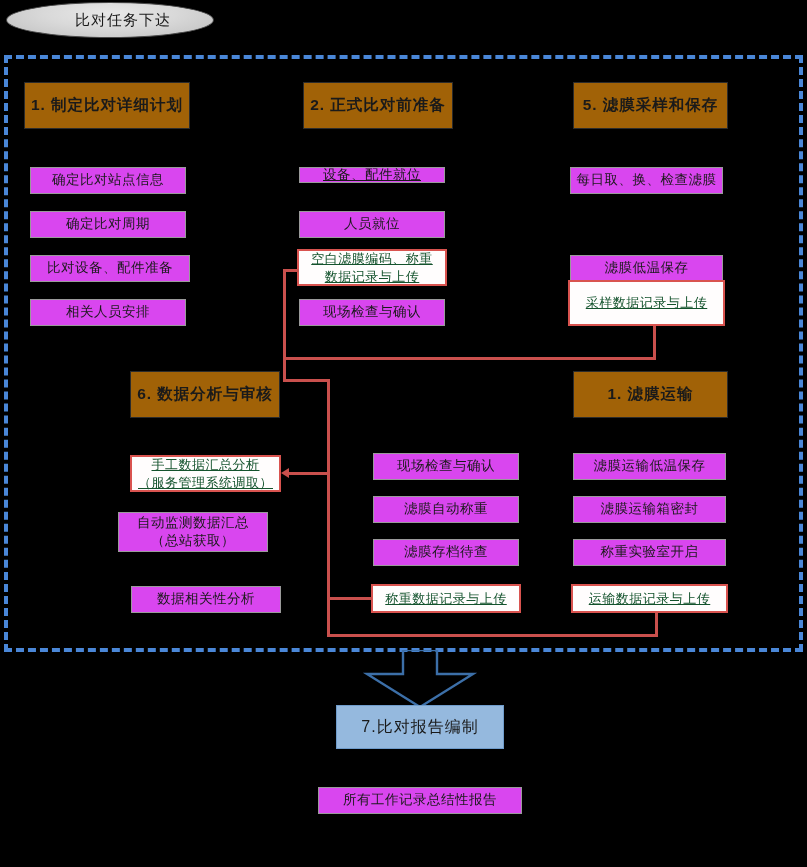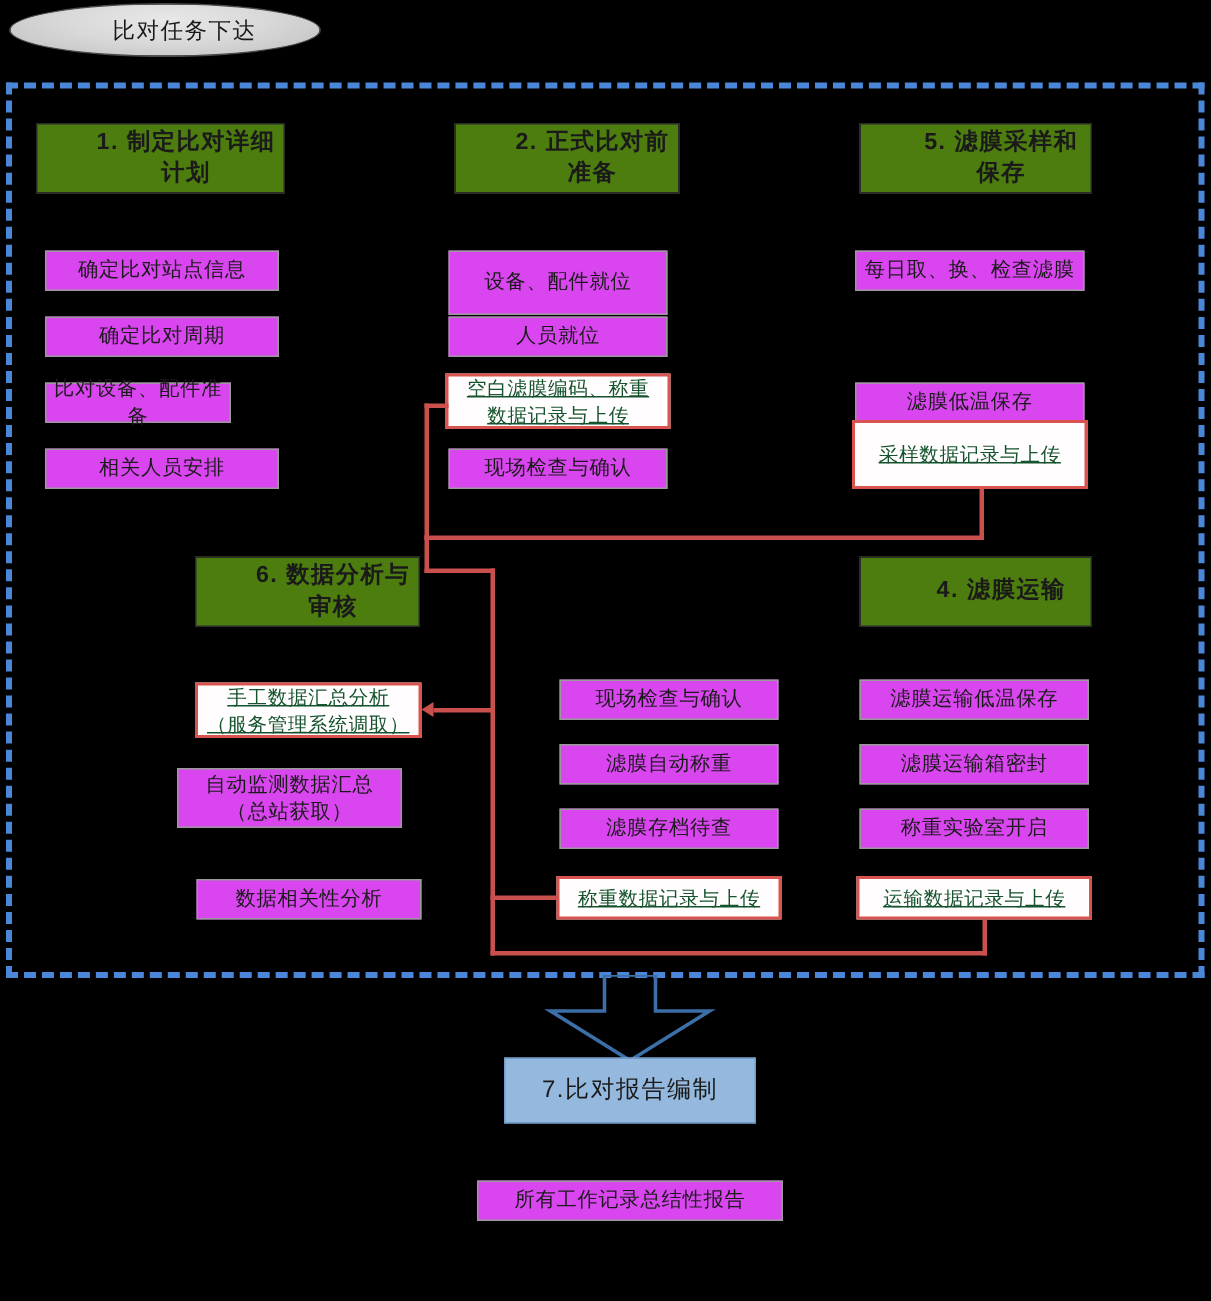--- a/index.html
+++ b/index.html
@@ -58,26 +58,25 @@
     justify-content: center;
     text-align: center;
     background: #d946ef;
     border: 1px solid #9a9a9a;
     color: #1a1a1a;
     font-size: 13.5px;
     line-height: 1.35;
     letter-spacing: 0.5px;
   }
   .box.header {
-    background: #4d7c0f;
+    background: #a16207;
     border: 1px solid #2b2b2b;
     font-weight: bold;
     font-size: 15.5px;
     letter-spacing: 1px;
-    padding-left: 34px;
   }
   .box.red {
     border: 2px solid #d9534f;
     color: #14532d;
     background: #fffdfd;
     font-size: 13px;
     text-decoration: underline;
   }
   .box.blue-fill {
     background: #95b9de;
@@ -116,25 +115,25 @@
 
   <div class="ellipse">
     <span>比对任务下达</span>
   </div>
 
   <div class="dashed-box"></div>
 
   <div class="box header" style="left:24px;  top:82px;  width:166px; height:47px;">1. 制定比对详细计划</div>
   <div class="box" style="left:30px; top:167px; width:156px; height:27px;">确定比对站点信息</div>
   <div class="box" style="left:30px; top:211px; width:156px; height:27px;">确定比对周期</div>
-  <div class="box" style="left:30px; top:255px; width:124px; height:27px;">比对设备、配件准备</div>
+  <div class="box" style="left:30px; top:255px; width:160px; height:27px;">比对设备、配件准备</div>
   <div class="box" style="left:30px; top:299px; width:156px; height:27px;">相关人员安排</div>
 
   <div class="box header" style="left:303px; top:82px;  width:150px; height:47px;">2. 正式比对前准备</div>
-  <div class="box" style="left:299px; top:167px; width:146px; height:43px;">设备、配件就位</div>
+  <div class="box" style="left:299px; top:167px; width:146px; height:16px;text-decoration:underline;">设备、配件就位</div>
   <div class="box" style="left:299px; top:211px; width:146px; height:27px;">人员就位</div>
   <div class="box red" style="left:297px; top:249px; width:150px; height:37px; flex-direction:column;">
     <div>空白滤膜编码、称重</div>
     <div>数据记录与上传</div>
   </div>
   <div class="box" style="left:299px; top:299px; width:146px; height:27px;">现场检查与确认</div>
 
   <div class="box header" style="left:573px; top:82px;  width:155px; height:47px;">5. 滤膜采样和保存</div>
   <div class="box" style="left:570px; top:167px; width:153px; height:27px;">每日取、换、检查滤膜</div>
   <div class="box" style="left:570px; top:255px; width:153px; height:27px;">滤膜低温保存</div>
@@ -149,21 +148,21 @@
     <div>自动监测数据汇总</div>
     <div>（总站获取）</div>
   </div>
   <div class="box" style="left:131px; top:586px; width:150px; height:27px;">数据相关性分析</div>
 
   <div class="box" style="left:373px; top:453px; width:146px; height:27px;">现场检查与确认</div>
   <div class="box" style="left:373px; top:496px; width:146px; height:27px;">滤膜自动称重</div>
   <div class="box" style="left:373px; top:539px; width:146px; height:27px;">滤膜存档待查</div>
   <div class="box red" style="left:371px; top:584px; width:150px; height:29px;">称重数据记录与上传</div>
 
-  <div class="box header" style="left:573px; top:371px; width:155px; height:47px;">4. 滤膜运输</div>
+  <div class="box header" style="left:573px; top:371px; width:155px; height:47px;">1. 滤膜运输</div>
   <div class="box" style="left:573px; top:453px; width:153px; height:27px;">滤膜运输低温保存</div>
   <div class="box" style="left:573px; top:496px; width:153px; height:27px;">滤膜运输箱密封</div>
   <div class="box" style="left:573px; top:539px; width:153px; height:27px;">称重实验室开启</div>
   <div class="box red" style="left:571px; top:584px; width:157px; height:29px;">运输数据记录与上传</div>
 
   <div class="rline" style="left:283px; top:269px; width:16px; height:3px;"></div>
   <div class="rline" style="left:283px; top:269px; width:3px; height:91px;"></div>
   <div class="rline" style="left:283px; top:357px; width:373px; height:3px;"></div>
   <div class="rline" style="left:653px; top:326px; width:3px; height:34px;"></div>
 

